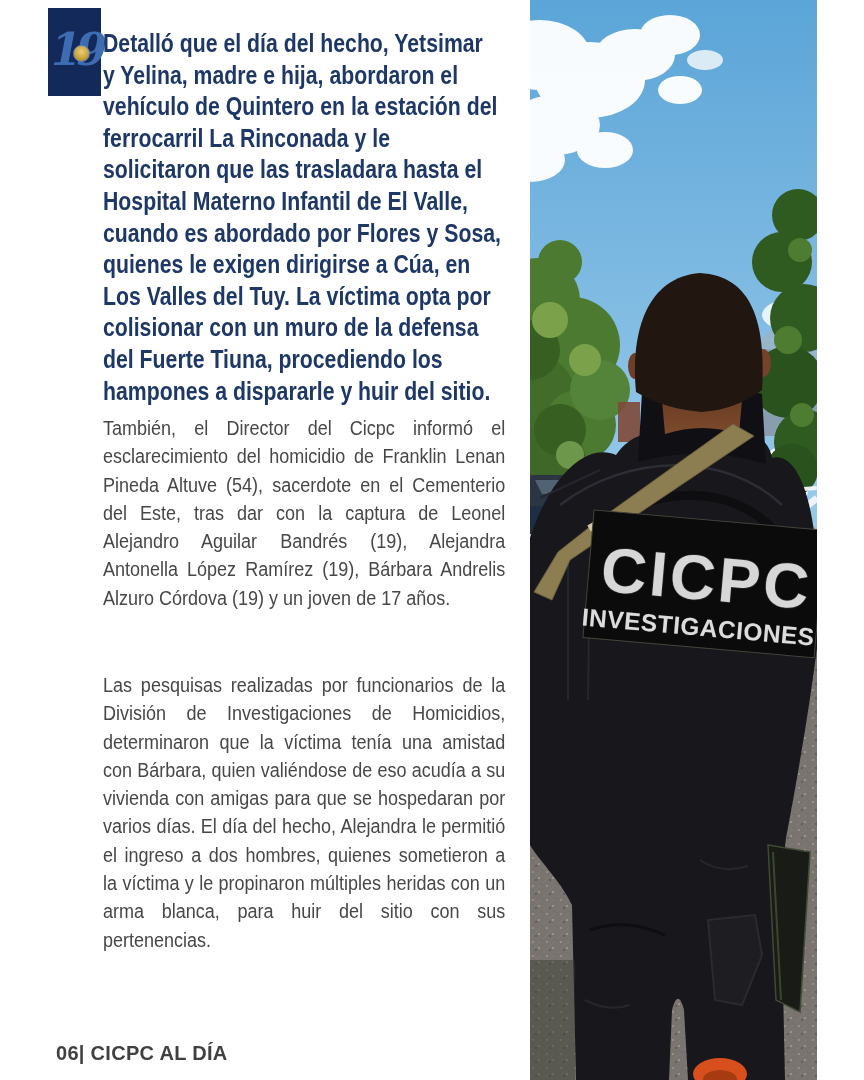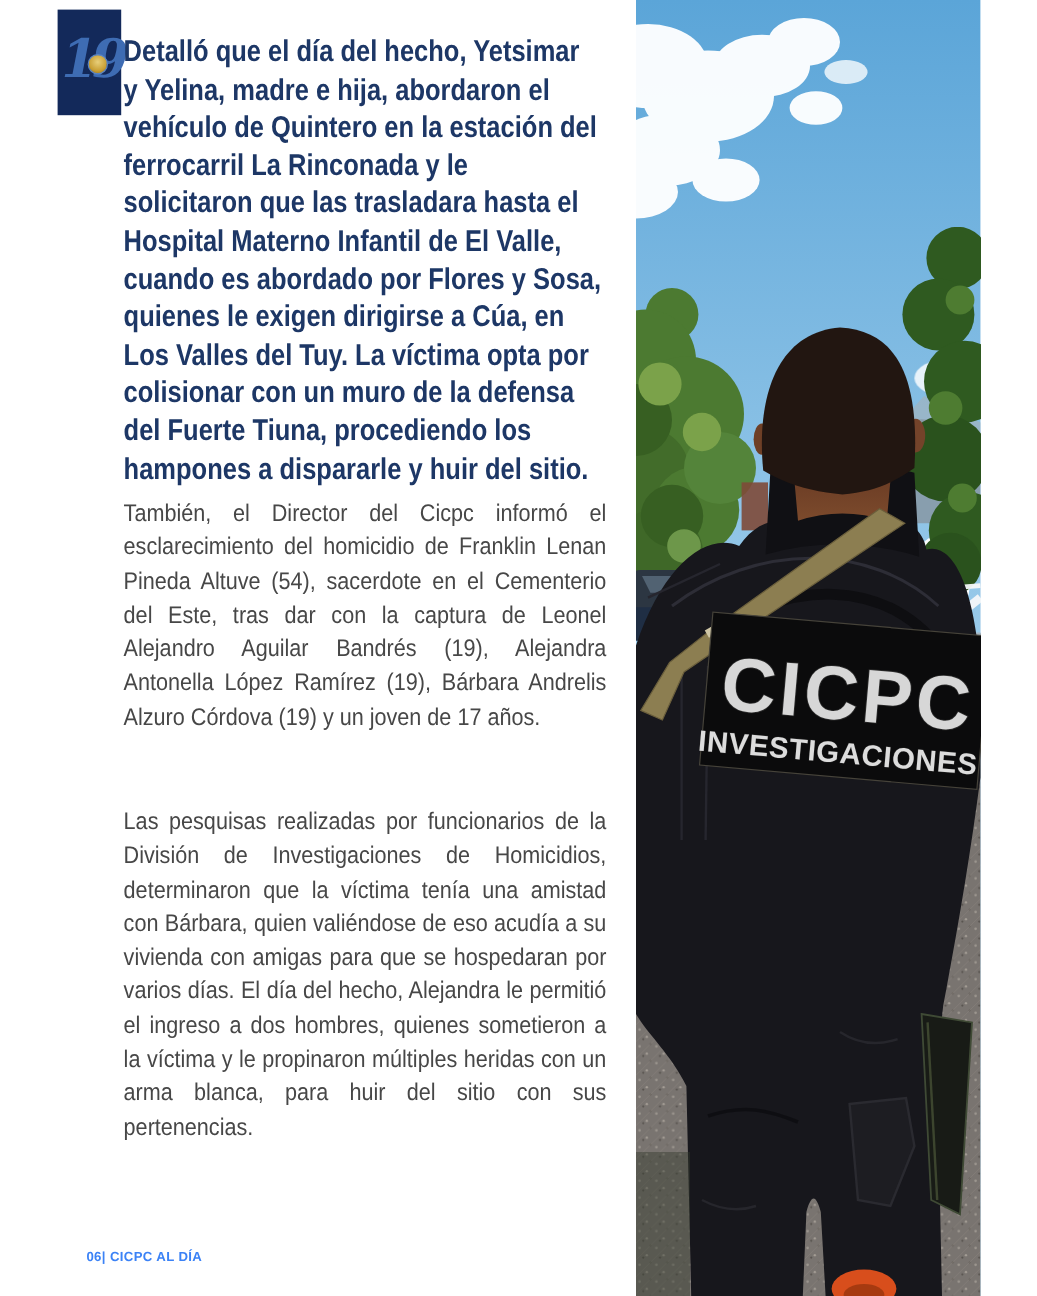--- a/index.html
+++ b/index.html
@@ -28,22 +28,22 @@
   
   .body-para {
     position:absolute; left:103px; width:447px; margin:0;
     font-size:20px; line-height:28.3px; color:#474747; text-align:justify;
     transform:scaleX(.9); transform-origin:0 0;
   }
   .para1 { top:414px; }
   .para2 { top:671px; }
   
   .footer {
-    position:absolute; left:72px; top:1042px;
-    font-size:11px; font-weight:bold; color:#3b82f6; letter-spacing:.3px;
+    position:absolute; left:56px; top:1042px;
+    font-size:20px; font-weight:bold; color:#404040; letter-spacing:.3px;
   }
   
   .photo { position:absolute; left:530px; top:0; width:287px; height:1080px; overflow:hidden; background:#79b5de; }
   .photo svg { display:block; }
 </style>
 </head>
 <body>
 
 <div class="page">
 

